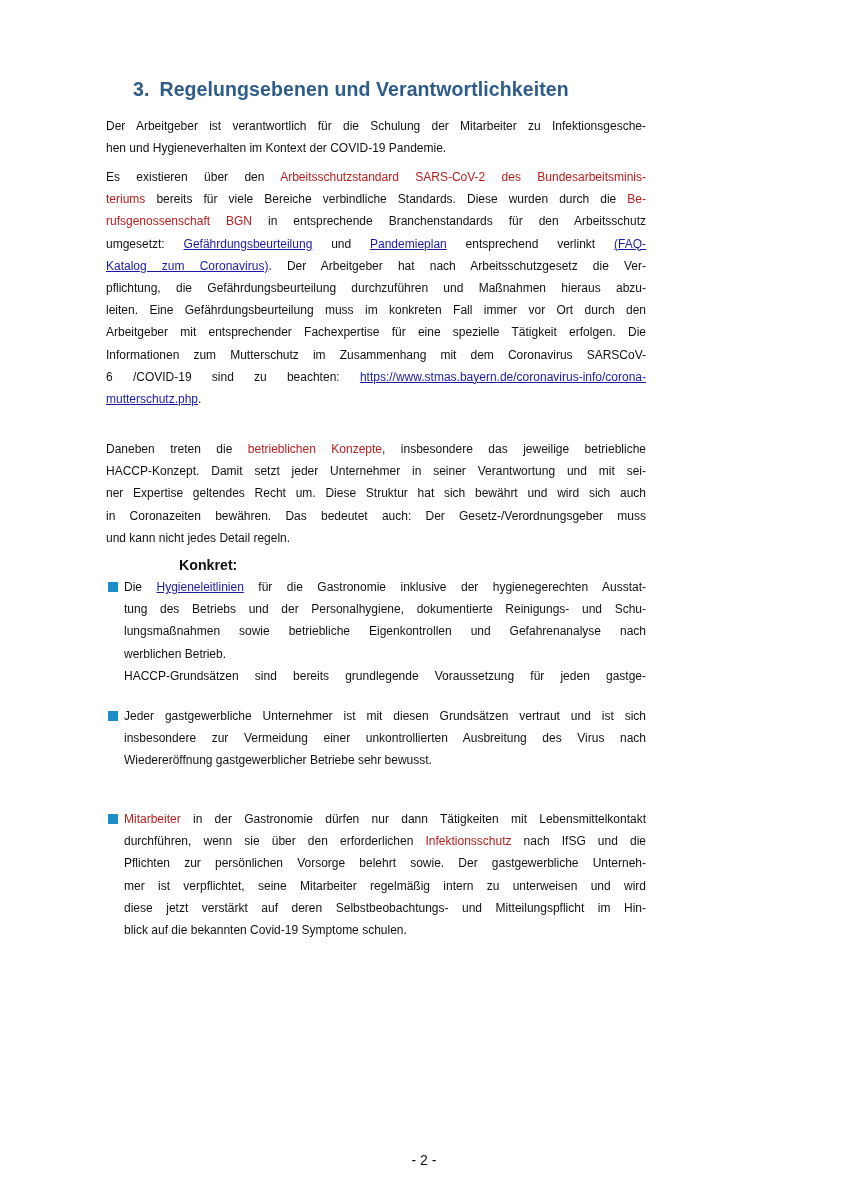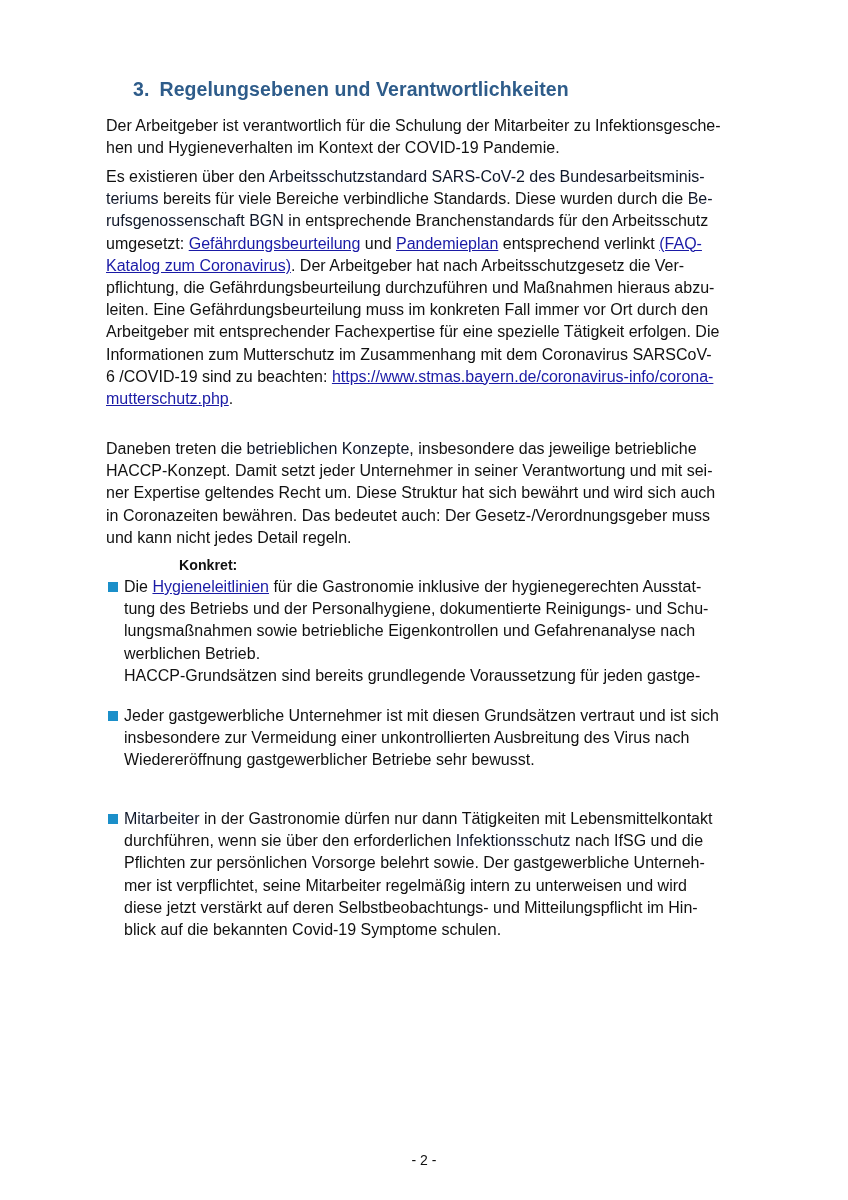--- a/index.html
+++ b/index.html
@@ -2,25 +2,25 @@
 <html><head>
 <meta charset="utf-8">
 <style>
   html, body { margin: 0; padding: 0; background: #ffffff; }
   body { width: 848px; height: 1200px; position: relative; overflow: hidden;
          font-family: "Liberation Sans", sans-serif; color: #111; }
   .page { position: absolute; left: 0; top: 0; width: 848px; height: 1157px; }
   h1.title { position: absolute; left: 133px; top: 78px; margin: 0;
              font-size: 19.5px; font-weight: bold; color: #2e5c8a; letter-spacing: 0.1px; }
   h1.title .num { margin-right: 10px; }
-  .p { position: absolute; left: 106px; width: 540px; font-size: 16px; line-height: 22.2px;
+  .p { position: absolute; left: 106px; width: 540px; font-size: 12px; line-height: 22.2px;
        text-align: justify; margin: 0; }
   .p .ln { display: block; text-align: justify; text-align-last: justify; white-space: nowrap; }
   .p .ln.last { text-align-last: left; }
-  .teal { color: #0f172a; margin-top: 11px; }
+  .teal { color: #b91c1c; margin-top: 11px; }
   .lnk { color: #1a1aa6; text-decoration: underline; margin-top: 7px; }
   .konkret { position: absolute; left: 163px; top: 541px; font-size: 14.2px; font-weight: bold; margin: 16px; }
   .bullet { position: absolute; left: 106px; width: 540px; }
   .bullet .sq { position: absolute; left: 2px; top: 6px; width: 10px; height: 10px; background: #1b8fc9; }
   .bullet .p { position: relative; left: 18px; width: 522px; }
   .pagenum { position: absolute; left: 0; width: 848px; top: 1152px; text-align: center;
              font-size: 14px; font-family: "Liberation Sans", sans-serif; }
 </style>
 </head>
 <body>

